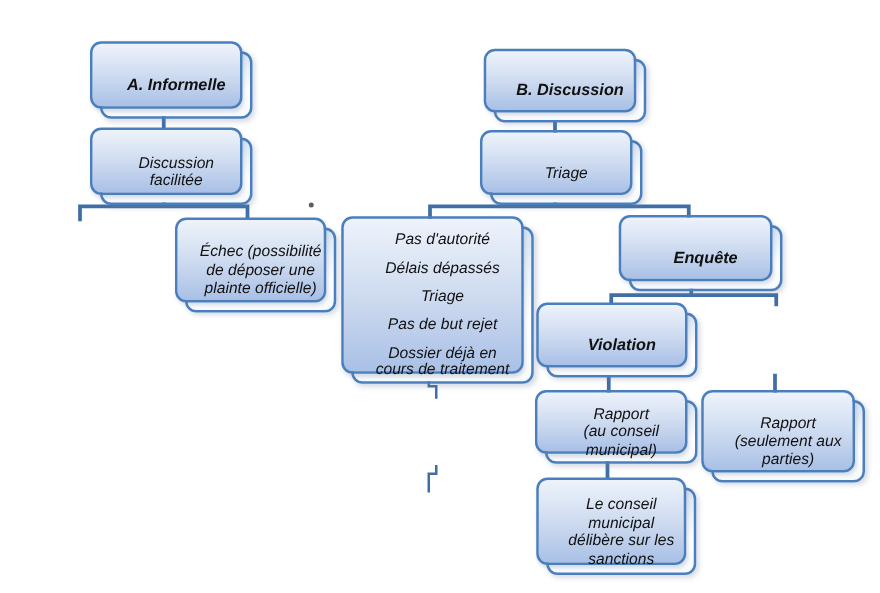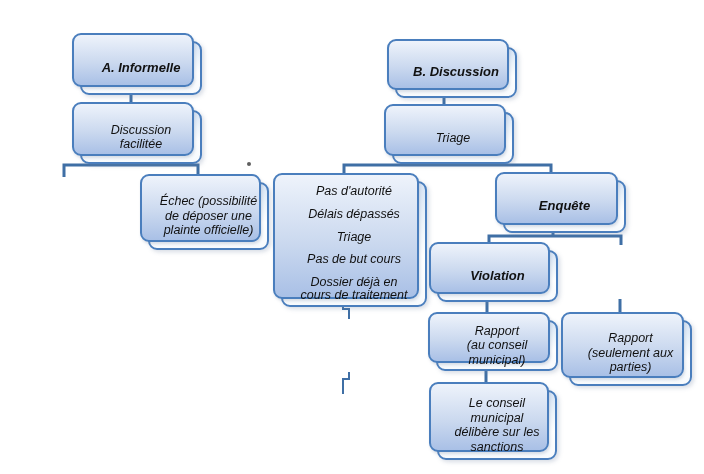--- a/index.html
+++ b/index.html
@@ -83,21 +83,21 @@
   </div>
 
   <div class="node" style="left:392px;top:112px;width:118px;height:48px">
     <span class="label">Triage</span>
   </div>
 
   <div class="node node--list" style="left:281px;top:181px;width:142px;height:122px">
     <span class="reason">Pas d'autorité</span>
     <span class="reason">Délais dépassés</span>
     <span class="reason">Triage</span>
-    <span class="reason">Pas de but cours</span>
+    <span class="reason">Pas de but rejet</span>
     <span class="reason">Dossier déjà en
 cours de traitement</span>
   </div>
 
   <div class="node bold" style="left:503px;top:180px;width:119px;height:49px">
     <span class="label">Enquête</span>
   </div>
 
   <div class="node bold" style="left:437px;top:250px;width:117px;height:48px">
     <span class="label">Violation</span>

